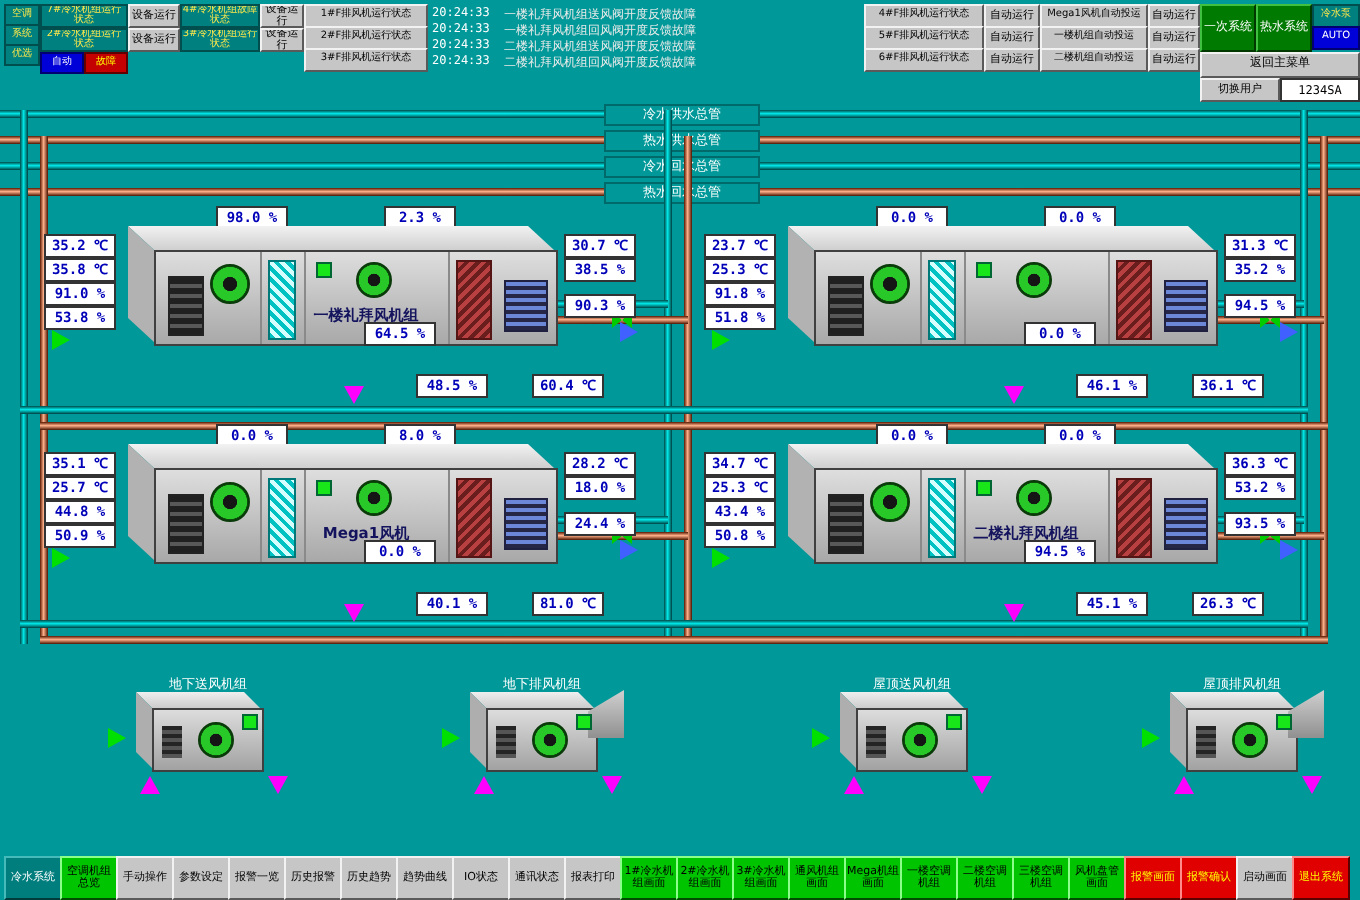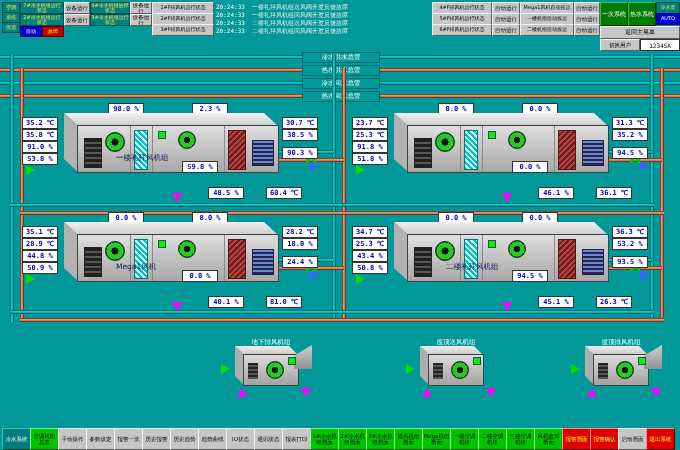--- a/index.html
+++ b/index.html
@@ -49,22 +49,22 @@
   .fan{position:absolute;width:18px;height:18px;border-radius:50%;border:1px solid #0a3a0a;
        background:radial-gradient(circle,#151515 0 27%,#28c828 29% 66%,#0c4f0c 68%)}
   .divider{position:absolute;top:0;width:1px;height:46px;background:#8a8a8a}
   .filter{position:absolute;left:56px;top:4px;width:12px;height:38px;border:1px solid #007878;
           background:repeating-linear-gradient(45deg,#00c2c2 0 2px,#d6ffff 2px 4px)}
   .coil{position:absolute;left:150px;top:4px;width:16px;height:38px;border:1px solid #551515;
         background:repeating-linear-gradient(-45deg,#b84040 0 2px,#6a1d1d 2px 4px)}
   .outlet{position:absolute;left:174px;top:14px;width:20px;height:24px;border:1px solid #202040;
           background:repeating-linear-gradient(180deg,#6d87d8 0 2px,#262646 2px 4px)}
   .ind{position:absolute;width:6px;height:6px;background:#19e619;border:1px solid #063}
-  .ahu-label{position:absolute;left:38px;top:27px;width:134px;text-align:left;
-             font-size:7.5px;font-weight:normal;color:#14145e;white-space:nowrap}
+  .ahu-label{position:absolute;left:38px;top:27px;width:134px;text-align:center;
+             font-size:7.5px;font-weight:bold;color:#14145e;white-space:nowrap}
   .stub{position:absolute;width:18px;height:10px;border:1px solid #152a5a;
         background:repeating-linear-gradient(45deg,#6f97e8 0 2px,#1d3c80 2px 4px)}
 
   
   .arrR{position:absolute;width:0;height:0;border-top:5px solid transparent;border-bottom:5px solid transparent;border-left:9px solid #00e000}
   .arrRb{position:absolute;width:0;height:0;border-top:5px solid transparent;border-bottom:5px solid transparent;border-left:9px solid #4060ff}
   .arrD{position:absolute;width:0;height:0;border-left:5px solid transparent;border-right:5px solid transparent;border-top:9px solid #ff00ff}
   .arrU{position:absolute;width:0;height:0;border-left:5px solid transparent;border-right:5px solid transparent;border-bottom:9px solid #ff00ff}
 
   
@@ -201,21 +201,21 @@
       <div class="divider" style="left:52px"></div>
       <div class="filter"></div>
       <div class="divider" style="left:74px"></div>
       <div class="ind" style="left:80px;top:5px"></div>
       <div class="fan" style="left:100px;top:5px;width:16px;height:16px"></div>
       <div class="divider" style="left:146px"></div>
       <div class="coil"></div>
       <div class="outlet"></div>
       <div class="ahu-label">一楼礼拜风机组</div>
     </div>
-    <div class="ro" style="left:160px;top:58px">59.8 %</div>
+    <div class="ro" style="left:160px;top:58px">64.5 %</div>
     <div class="ro" style="left:260px;top:14px">30.7 ℃</div>
     <div class="ro" style="left:260px;top:26px">38.5 %</div>
     <div class="ro" style="left:260px;top:44px">90.3 %</div>
     <div class="ro" style="left:186px;top:84px">48.5 %</div>
     <div class="ro" style="left:244px;top:84px">60.4 ℃</div>
     <div class="arrR" style="left:4px;top:62px"></div>
     <div class="arrD" style="left:150px;top:90px"></div>
     <div class="arrRb" style="left:288px;top:58px"></div>
   </div>
 
@@ -248,21 +248,21 @@
     <div class="ro" style="left:260px;top:44px">94.5 %</div>
     <div class="ro" style="left:186px;top:84px">46.1 %</div>
     <div class="ro" style="left:244px;top:84px">36.1 ℃</div>
     <div class="arrR" style="left:4px;top:62px"></div>
     <div class="arrD" style="left:150px;top:90px"></div>
     <div class="arrRb" style="left:288px;top:58px"></div>
   </div>
 
   <div class="ahu-wrap" style="left:22px;top:212px">
     <div class="ro" style="left:0;top:14px">35.1 ℃</div>
-    <div class="ro" style="left:0;top:26px">28.9 ℃</div>
+    <div class="ro" style="left:0;top:26px">25.7 ℃</div>
     <div class="ro" style="left:0;top:38px">44.8 %</div>
     <div class="ro" style="left:0;top:50px">50.9 %</div>
     <div class="ro" style="left:86px;top:0">0.0 %</div>
     <div class="ro" style="left:170px;top:0">8.0 %</div>
     <div class="stub" style="left:100px;top:12px"></div>
     <div class="stub" style="left:184px;top:12px"></div>
     <div class="ahu">
       <div class="ahu-top"></div>
       <div class="ahu-end"></div>
       <div class="louver"></div>
@@ -316,20 +316,33 @@
     <div class="ro" style="left:260px;top:14px">36.3 ℃</div>
     <div class="ro" style="left:260px;top:26px">53.2 %</div>
     <div class="ro" style="left:260px;top:44px">93.5 %</div>
     <div class="ro" style="left:186px;top:84px">45.1 %</div>
     <div class="ro" style="left:244px;top:84px">26.3 ℃</div>
     <div class="arrR" style="left:4px;top:62px"></div>
     <div class="arrD" style="left:150px;top:90px"></div>
     <div class="arrRb" style="left:288px;top:58px"></div>
   </div>
 
+  <div class="fan-wrap" style="left:48px;top:338px">
+    <div class="fan-label">地下送风机组</div>
+    <div class="fbox">
+      <div class="fbox-top"></div>
+      <div class="fbox-end"></div>
+      <div class="fopen"></div>
+      <div class="ffan"></div>
+      <div class="ind" style="left:44px;top:2px"></div>
+    </div>
+    <div class="arrR" style="left:6px;top:26px"></div>
+    <div class="arrU" style="left:22px;top:50px"></div>
+    <div class="arrD" style="left:86px;top:50px"></div>
+  </div>
 
   <div class="fan-wrap" style="left:215px;top:338px">
     <div class="fan-label">地下排风机组</div>
     <div class="fbox">
       <div class="fbox-top"></div>
       <div class="fbox-end"></div>
       <div class="fopen"></div>
       <div class="ffan"></div>
       <div class="hood"></div>
       <div class="ind" style="left:44px;top:2px"></div>

